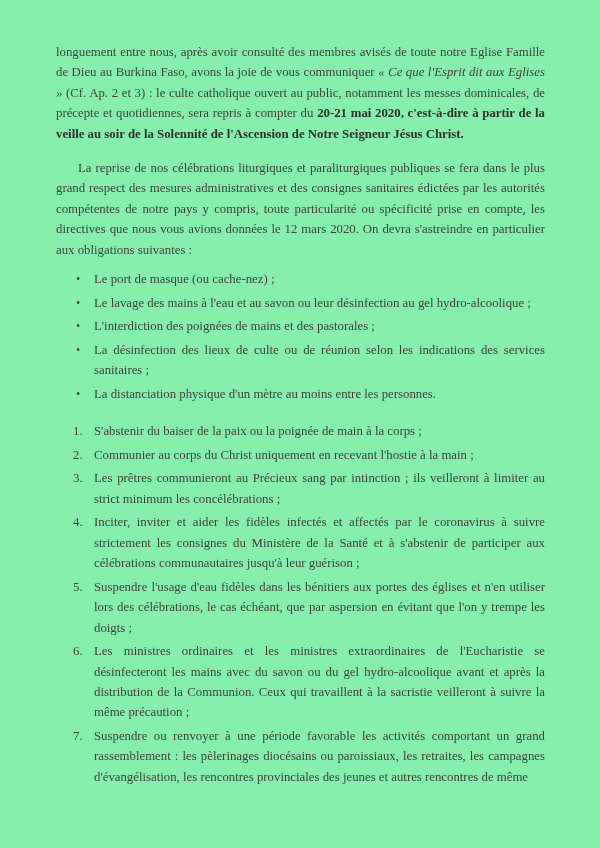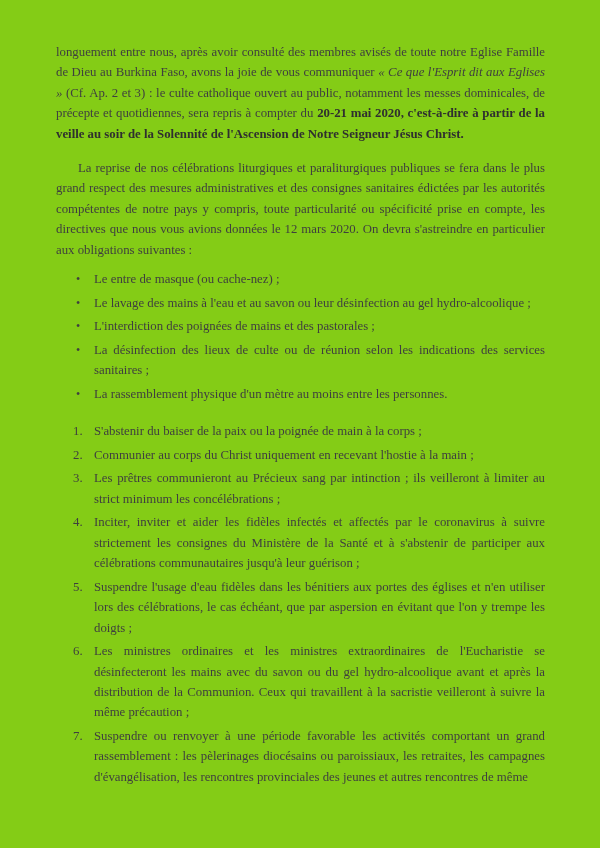--- a/index.html
+++ b/index.html
@@ -5,21 +5,21 @@
   html, body {
     margin: 0;
     padding: 0;
     background: #ffffff;
   }
   .page {
     position: relative;
     width: 600px;
     height: 848px;
     box-sizing: border-box;
-    background: #84cc16;
+    background: #86efac;
     padding: 42px 55px 0 56px;
     font-family: "Liberation Serif", "DejaVu Serif", serif;
     font-size: 12.8px;
     line-height: 20.4px;
     color: #3f3f3f;
     text-align: justify;
     overflow: hidden;
   }
   .para { margin: 0 0 9px 0; }
   .para.indent { text-indent: 22px; margin-top: 14px; }
@@ -58,37 +58,37 @@
 
 <div class="page">
 
   <p class="para"><span>longuement entre nous, après avoir consulté des membres avisés de toute notre Eglise Famille de Dieu au Burkina Faso, avons la joie de vous communiquer </span><span class="it">« Ce que l'Esprit dit aux Eglises »</span><span> (Cf. Ap. 2 et 3) : le culte catholique ouvert au public, notamment les messes dominicales, de précepte et quotidiennes, sera repris à compter du </span><span class="bd">20-21 mai 2020, c'est-à-dire à partir de la veille au soir de la Solennité de l'Ascension de Notre Seigneur Jésus Christ.</span></p>
 
   <p class="para indent">La reprise de nos célébrations liturgiques et paraliturgiques publiques se fera dans le plus grand respect des mesures administratives et des consignes sanitaires édictées par les autorités compétentes de notre pays y compris, toute particularité ou spécificité prise en compte, les directives que nous vous avions données le 12 mars 2020. On devra s'astreindre en particulier aux obligations suivantes :</p>
 
   <ul class="bullets">
     <li>
       <span class="bullet-marker">•</span>
-      <span class="bullet-text">Le entre de masque (ou cache-nez) ;</span>
+      <span class="bullet-text">Le port de masque (ou cache-nez) ;</span>
     </li>
     <li>
       <span class="bullet-marker">•</span>
       <span class="bullet-text">Le lavage des mains à l'eau et au savon ou leur désinfection au gel hydro-alcoolique ;</span>
     </li>
     <li>
       <span class="bullet-marker">•</span>
       <span class="bullet-text">L'interdiction des poignées de mains et des pastorales ;</span>
     </li>
     <li>
       <span class="bullet-marker">•</span>
       <span class="bullet-text">La désinfection des lieux de culte ou de réunion selon les indications des services sanitaires ;</span>
     </li>
     <li>
       <span class="bullet-marker">•</span>
-      <span class="bullet-text">La rassemblement physique d'un mètre au moins entre les personnes.</span>
+      <span class="bullet-text">La distanciation physique d'un mètre au moins entre les personnes.</span>
     </li>
   </ul>
 
 
   <ol class="numbered">
     <li>
       <span class="num">1.</span>
       <span class="ntext">S'abstenir du baiser de la paix ou la poignée de main à la corps ;</span>
     </li>
     <li>

